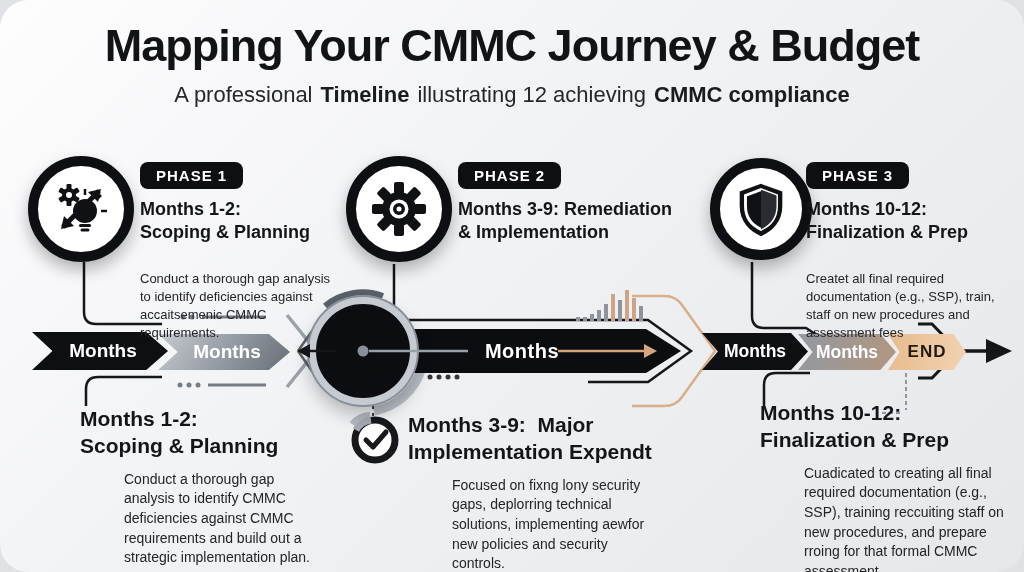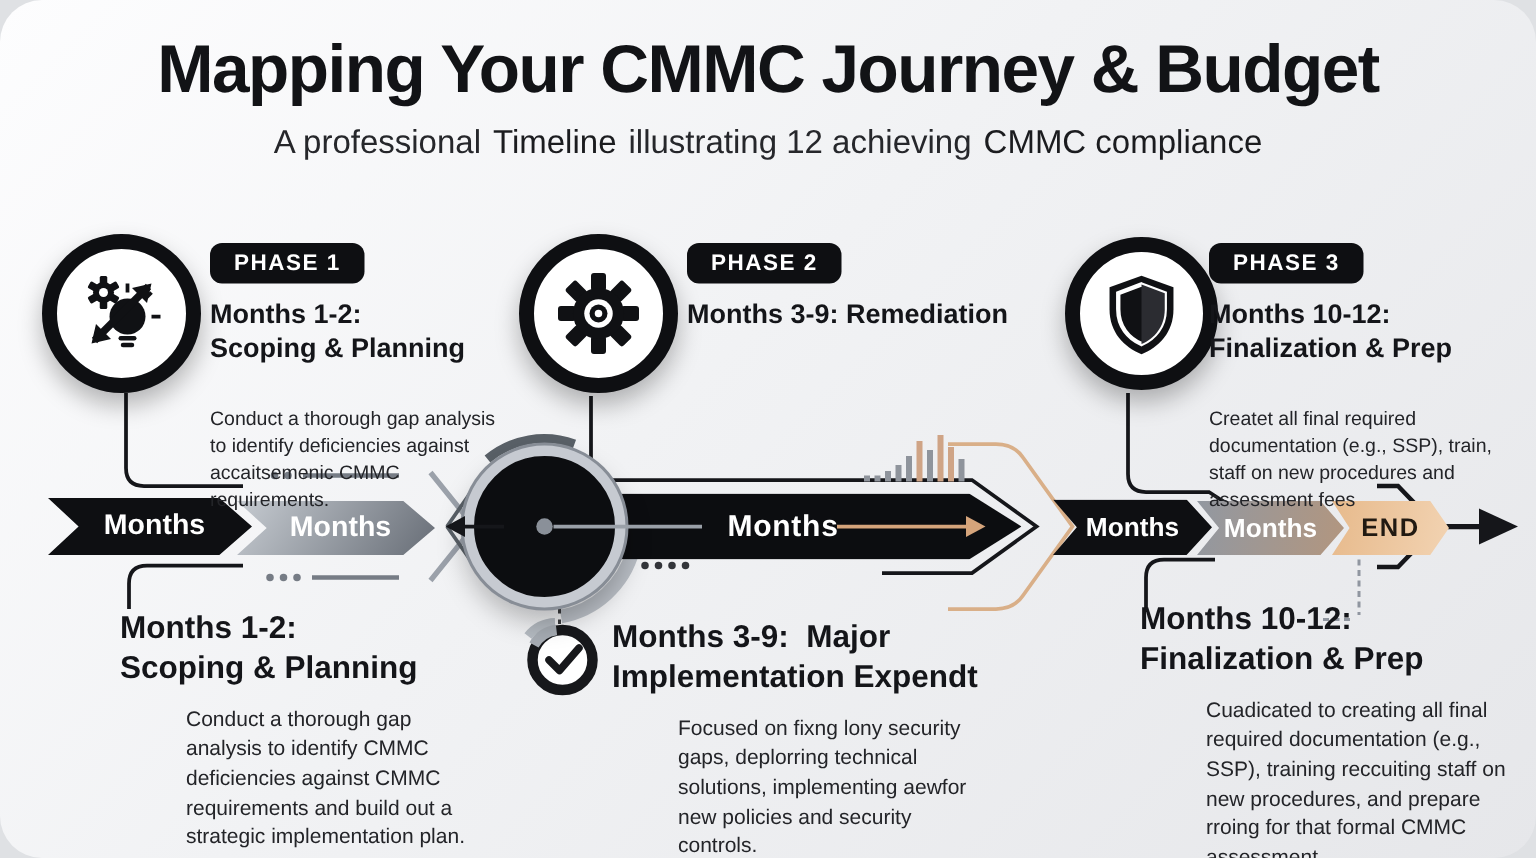--- a/index.html
+++ b/index.html
@@ -10,21 +10,21 @@
     border-radius:28px;
   }
   .layer{position:absolute;left:0;top:0;width:1024px;height:572px;pointer-events:none;}
   .z1{z-index:1}.z4{z-index:4}
 
   
   .hdr{position:absolute;left:0;top:20px;width:1024px;text-align:center;z-index:5;}
   .hdr h1{margin:0;font-size:45px;font-weight:800;letter-spacing:-1px;color:#121316;}
   .sub{margin:10px 0 0;font-size:22px;color:#26272b;}
   .sub span{margin:0 4px;}
-  .sub .b{font-weight:400;color:#1b1c1f;}
+  .sub .b{font-weight:700;color:#1b1c1f;}
 
   
   .picon{position:absolute;border-radius:50%;background:#fff;border:10px solid #0e0f12;
     box-sizing:border-box;display:flex;align-items:center;justify-content:center;
     box-shadow:0 8px 16px rgba(0,0,0,.28);z-index:5;}
   .pcontent{position:absolute;z-index:5;}
   .badge{display:inline-block;background:#0e0f12;color:#fff;font-weight:700;font-size:15px;
     letter-spacing:1px;padding:5px 16px;border-radius:8px;}
   .ph{margin-top:9px;font-size:18px;font-weight:800;line-height:1.28;color:#141519;white-space:pre-wrap;}
   .pb{margin-top:26px;font-size:13px;line-height:1.38;color:#232428;}
@@ -193,21 +193,21 @@
           </g>
         <circle r="17"></circle>
           <circle r="9.5" fill="#fff"></circle>
           <circle r="6"></circle>
           <circle r="2.5" fill="#fff"></circle>
       </g>
     </svg>
   </div>
   <div class="pcontent" style="left:458px;top:162px;width:214px;">
     <span class="badge">PHASE 2</span>
-    <div class="ph"><span>Months 3-9: Remediation</span><br></div>
+    <div class="ph"><span>Months 3-9: Remediation</span><br><span>&amp; Implementation</span></div>
   </div>
 
   <div class="picon" style="left:710px;top:158px;width:102px;height:102px;">
     <svg width="62" height="62" viewBox="0 0 64 64">
       <path d="M32 6 L54 14 V29 C54 45 44 55 32 60 C20 55 10 45 10 29 V14 Z" fill="#101114"></path>
       <path d="M32 12 L48 18 V29 C48 41 41 49 32 53 C23 49 16 41 16 29 V18 Z" fill="none" stroke="#ffffff" stroke-width="3"></path>
       <path d="M32 12 L48 18 V29 C48 41 41 49 32 53 Z" fill="#2b2c31"></path>
     </svg>
   </div>
   <div class="pcontent" style="left:806px;top:162px;width:212px;">

